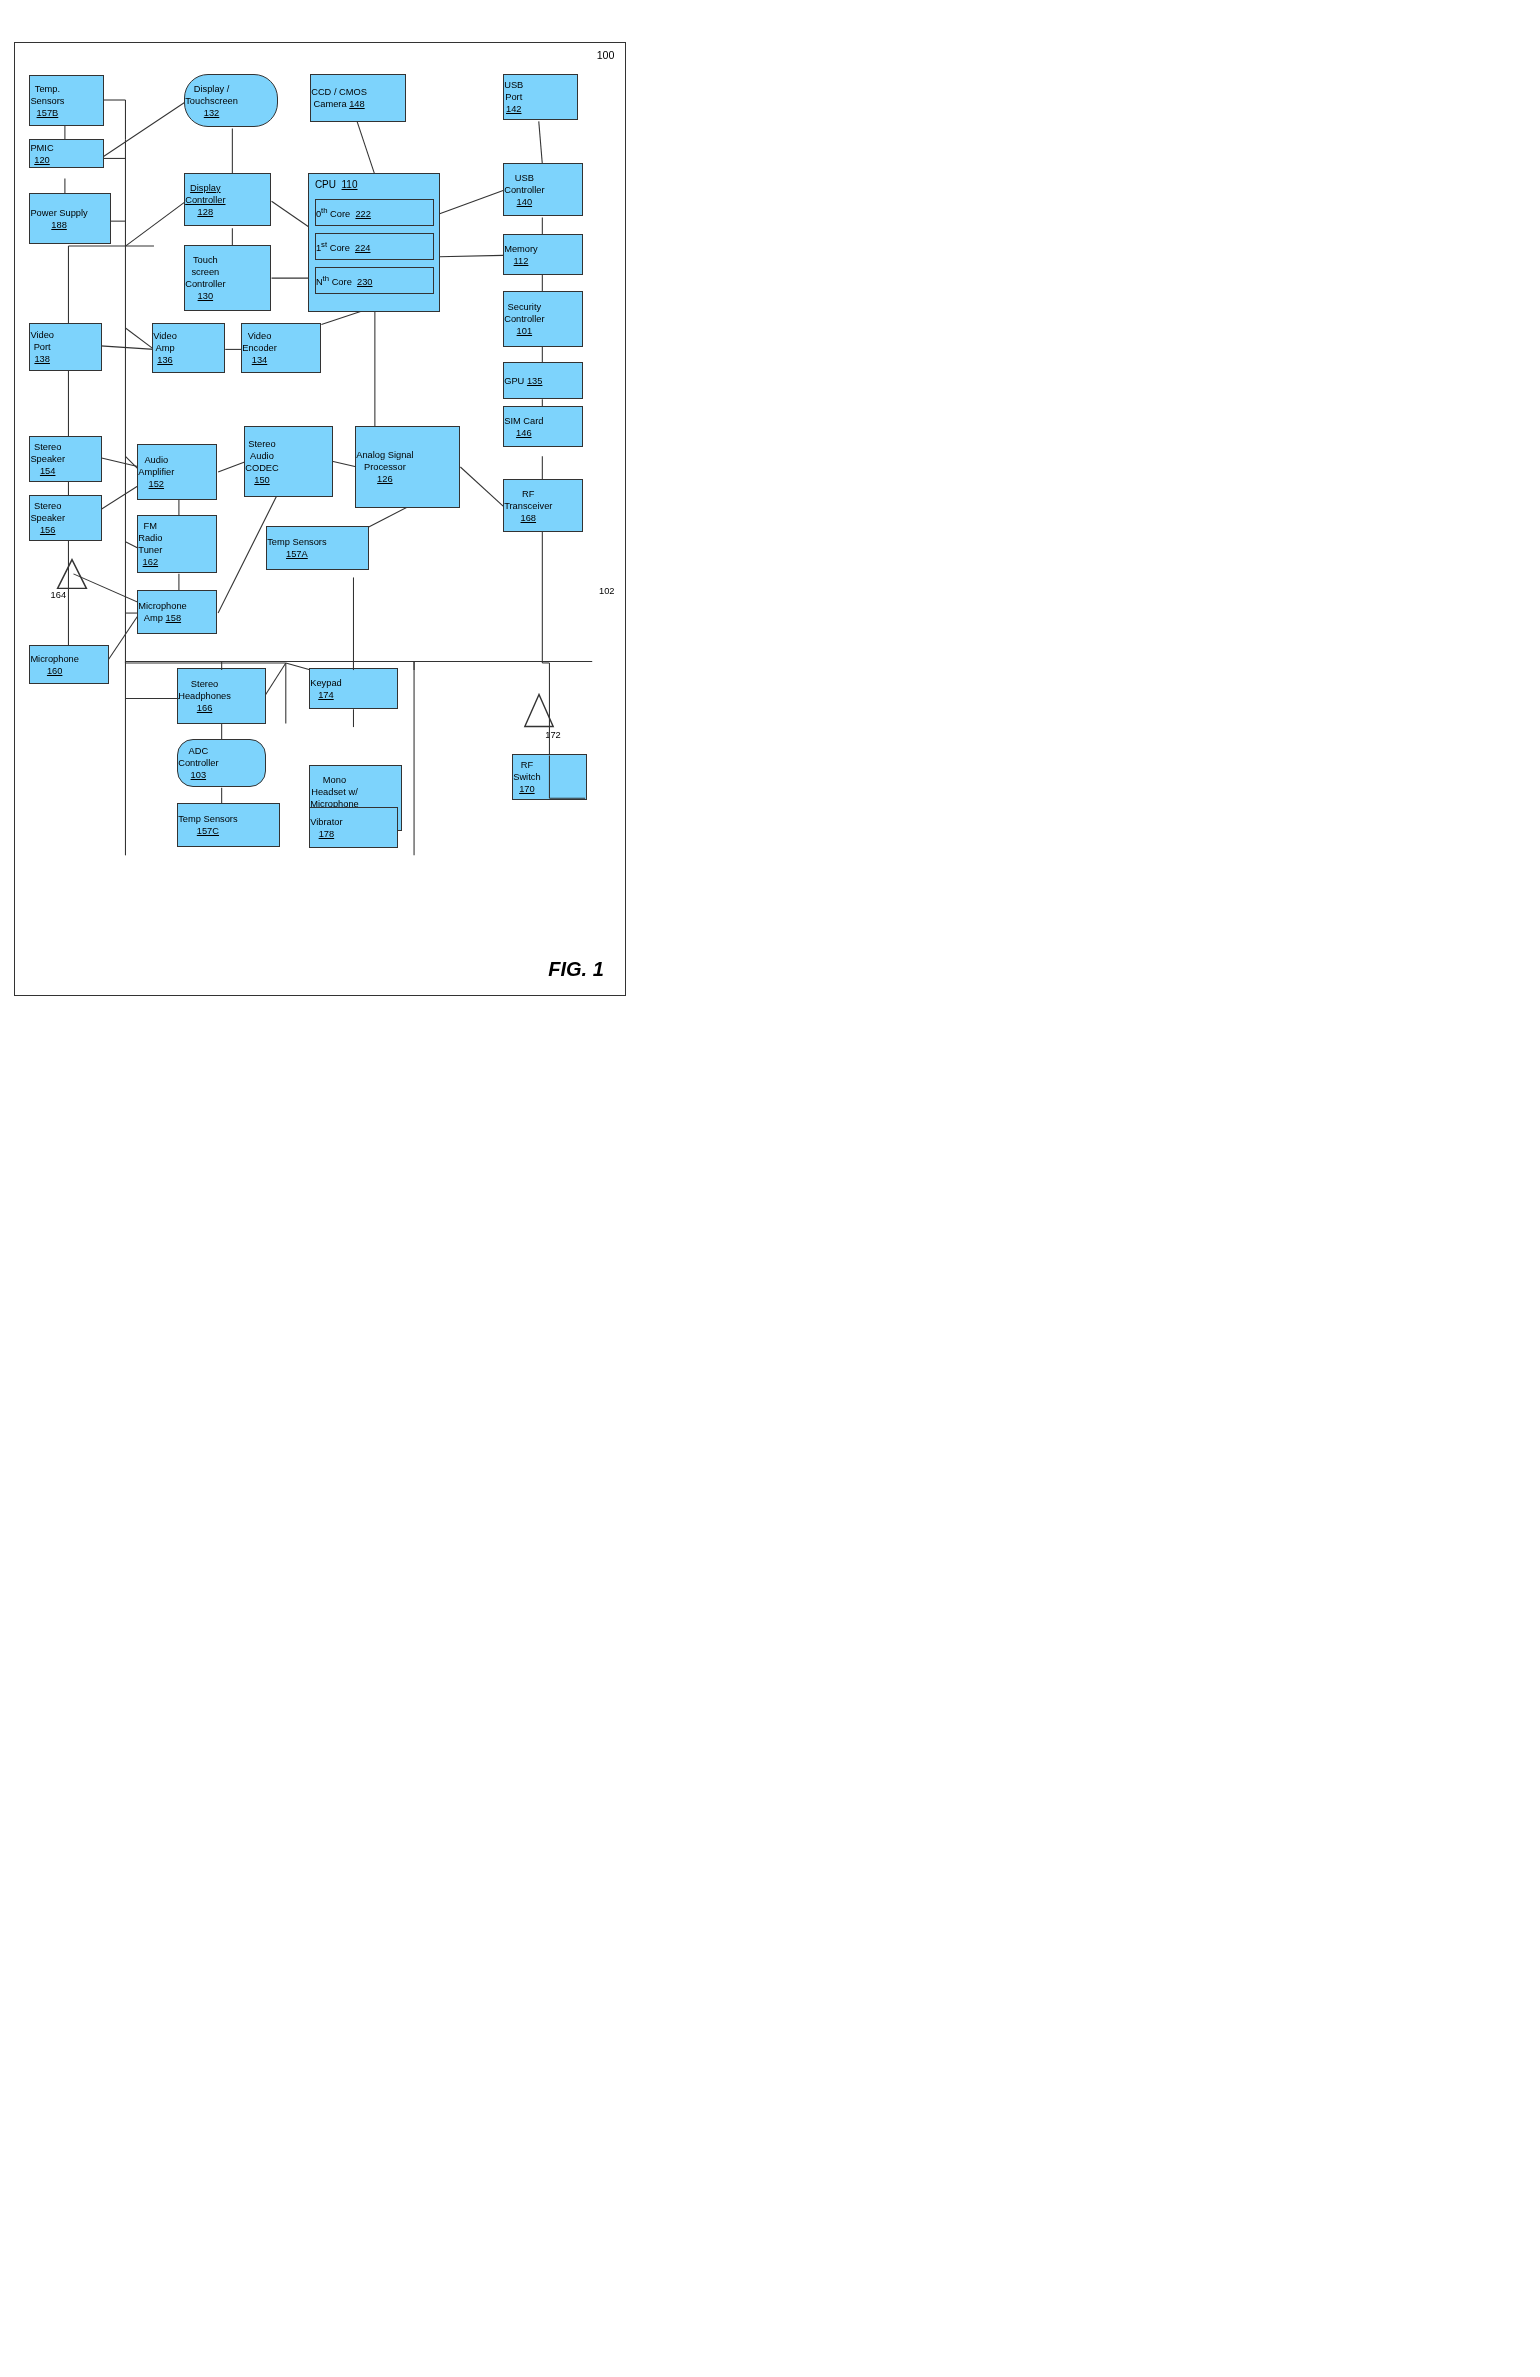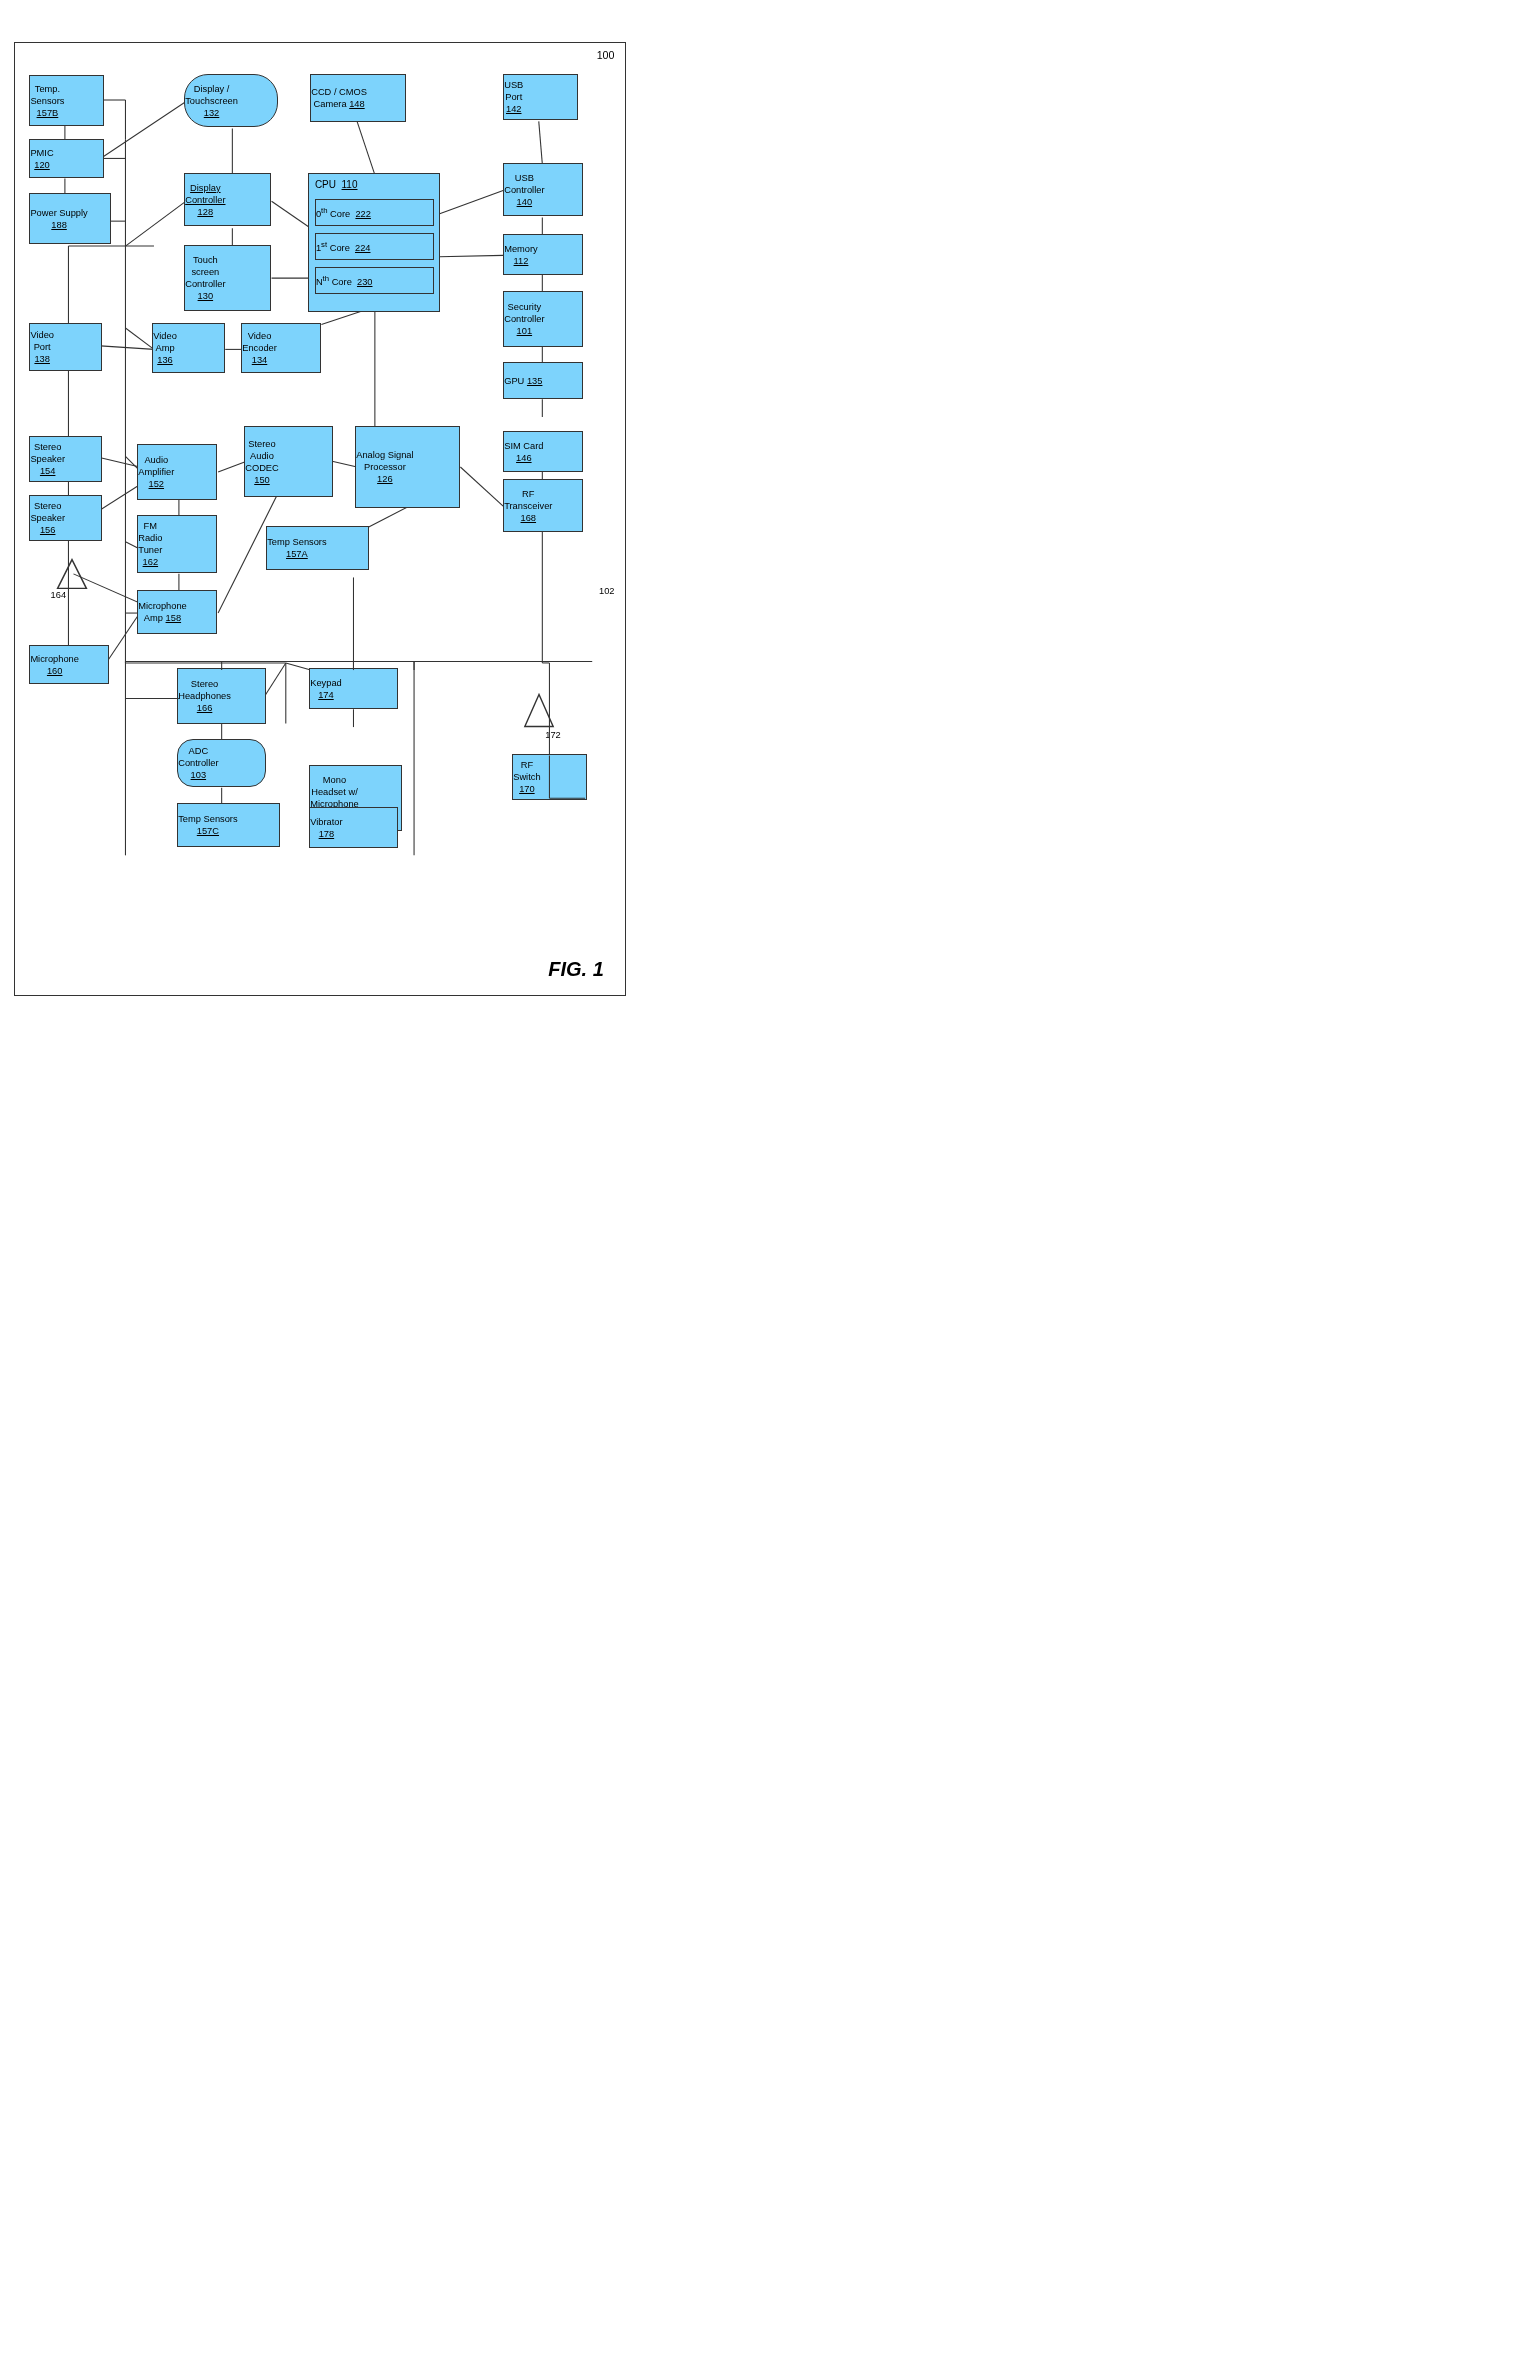--- a/index.html
+++ b/index.html
@@ -188,21 +188,21 @@
     <line x1="380" y1="870" x2="415" y2="880" stroke="#333" stroke-width="1.5"></line>
 
     <line x1="380" y1="870" x2="350" y2="917" stroke="#333" stroke-width="1.5"></line>
     <line x1="350" y1="917" x2="350" y2="917" stroke="#333" stroke-width="1.5"></line>
   </svg>
 
   <div class="block" style="left:14.2px; top:32px; width:75px; height:51px;">
     <span>Temp.<br>Sensors<br><u>157B</u></span>
   </div>
 
-  <div class="block" style="left:14.2px; top:96px; width:75px; height:39px;">
+  <div class="block" style="left:14.2px; top:96px; width:75px; height:29px;">
     <span>PMIC<br><u>120</u></span>
   </div>
 
   <div class="block" style="left:14.2px; top:150px; width:82px; height:51px;">
     <span>Power Supply<br><u>188</u></span>
   </div>
 
   <div class="block" style="left:14.2px; top:280px; width:73px; height:48px;">
     <span>Video<br>Port<br><u>138</u></span>
   </div>
@@ -273,21 +273,21 @@
   </div>
 
   <div class="block" style="left:137px; top:280px; width:73px; height:50px;">
     <span>Video<br>Amp<br><u>136</u></span>
   </div>
 
   <div class="block" style="left:226px; top:280px; width:80px; height:50px;">
     <span>Video<br>Encoder<br><u>134</u></span>
   </div>
 
-  <div class="block" style="left:488px; top:388px; width:80px; height:41px;">
+  <div class="block" style="left:488px; top:363px; width:80px; height:41px;">
     <span>SIM Card<br><u>146</u></span>
   </div>
 
   <div class="block" style="left:122px; top:401px; width:80px; height:56px;">
     <span>Audio<br>Amplifier<br><u>152</u></span>
   </div>
 
   <div class="block" style="left:229px; top:383px; width:89px; height:71px;">
     <span>Stereo<br>Audio<br>CODEC<br><u>150</u></span>
   </div>

